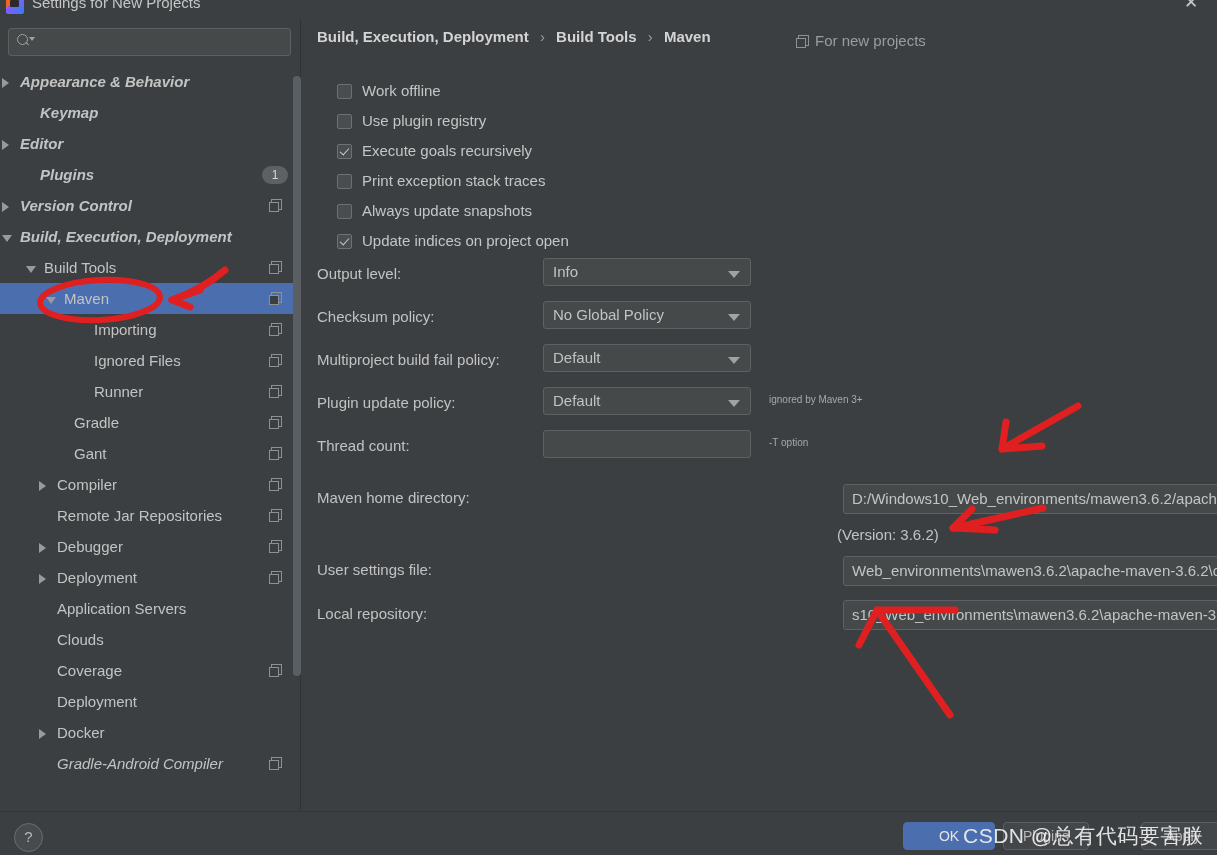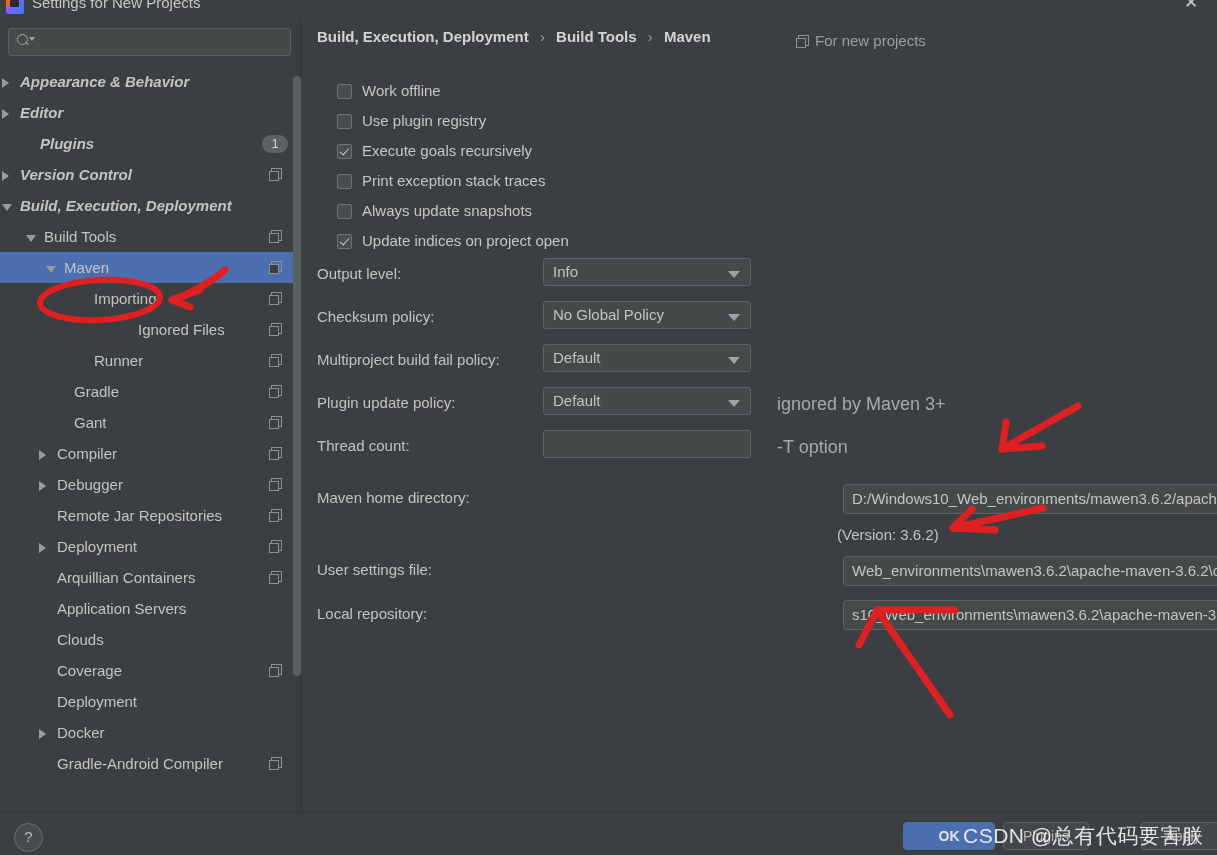--- a/index.html
+++ b/index.html
@@ -140,21 +140,21 @@
   }
   .combo .val{position:absolute;left:9px;top:4px;font-size:15px;color:#c2c2c2;white-space:nowrap;}
   .combo .arrow-dn{
     position:absolute;right:10px;top:12px;width:0;height:0;
     border-left:6px solid transparent;border-right:6px solid transparent;border-top:7px solid #9fa3a5;
   }
   .textin{
     position:relative;width:208px;height:28px;box-sizing:border-box;
     background:#45494a;border:1px solid #5e6163;border-radius:3px;
   }
-  .hint{position:absolute;left:452px;top:9px;font-size:18px;color:#a6a9ab;white-space:nowrap;margin-left:8px;}
+  .hint{position:absolute;left:452px;top:9px;font-size:10px;color:#a6a9ab;white-space:nowrap;}
 
   
   .prow{position:relative;}
   .path-combo{
     position:absolute;box-sizing:border-box;height:30px;
     background:#45494a;border:1px solid #5e6163;border-radius:3px;
   }
   .path-combo .pval{
     position:absolute;left:8px;top:5px;font-size:15px;color:#c4c4c4;white-space:nowrap;overflow:hidden;
   }
@@ -165,21 +165,21 @@
     position:absolute;left:0;top:811px;width:1217px;height:44px;
     background:#3c3f41;border-top:1px solid #323537;
   }
   .help-btn{
     position:absolute;left:14px;top:11px;width:27px;height:27px;border-radius:50%;
     border:1px solid #6a6e70;background:#474b4d;color:#b6b6b6;
     font-size:15px;text-align:center;line-height:26px;
   }
   .btn{
     position:absolute;top:10px;height:28px;box-sizing:border-box;
-    border-radius:4px;font-size:14px;font-weight:bold;
+    border-radius:4px;font-size:14px;font-weight:normal;
     text-align:center;line-height:26px;white-space:nowrap;
   }
   .btn.primary{background:#4b6eaf;border:1px solid #4b6eaf;color:#e4e4e4;}
   .btn.ghost{background:#43474a;border:1px solid #5c6063;color:#b8b8b8;font-weight:normal;}
 
   .watermark{
     position:absolute;left:963px;top:822px;font-size:21px;color:#f0f0f0;
     opacity:.92;white-space:nowrap;letter-spacing:.5px;
   }
 
@@ -206,20 +206,23 @@
           <div class="caret"></div>
       </div>
     </div>
 
     <div class="tree" id="tree">
         <div class="tree-row bold">
           <span class="arrow closed" style="left: 2px;"></span>
           <span class="label" style="left: 20px;">Appearance &amp; Behavior</span>
         </div>
         <div class="tree-row bold">
+          <span class="label" style="left: 40px;">Keymap</span>
+        </div>
+        <div class="tree-row bold">
           <span class="arrow closed" style="left: 2px;"></span>
           <span class="label" style="left: 20px;">Editor</span>
         </div>
         <div class="tree-row bold">
           <span class="label" style="left: 40px;">Plugins</span>
           <span class="badge">1</span>
         </div>
         <div class="tree-row bold">
           <span class="arrow closed" style="left: 2px;"></span>
           <span class="label" style="left: 20px;">Version Control</span>
@@ -249,21 +252,21 @@
           </span>
         </div>
         <div class="tree-row">
           <span class="label" style="left: 94px;">Importing</span>
           <span class="copy-icon">
             <span class="b"></span>
             <span class="f"></span>
           </span>
         </div>
         <div class="tree-row">
-          <span class="label" style="left: 94px; margin-left: 44px;">Ignored Files</span>
+          <span class="label" style="left: 94px;">Ignored Files</span>
           <span class="copy-icon">
             <span class="b"></span>
             <span class="f"></span>
           </span>
         </div>
         <div class="tree-row">
           <span class="label" style="left: 94px;">Runner</span>
           <span class="copy-icon">
             <span class="b"></span>
             <span class="f"></span>
@@ -285,71 +288,64 @@
         </div>
         <div class="tree-row">
           <span class="arrow closed" style="left: 39px;"></span>
           <span class="label" style="left: 57px;">Compiler</span>
           <span class="copy-icon">
             <span class="b"></span>
             <span class="f"></span>
           </span>
         </div>
         <div class="tree-row">
+          <span class="label" style="left: 57px;">Remote Jar Repositories</span>
+          <span class="copy-icon">
+            <span class="b"></span>
+            <span class="f"></span>
+          </span>
+        </div>
+        <div class="tree-row">
           <span class="arrow closed" style="left: 39px;"></span>
           <span class="label" style="left: 57px;">Debugger</span>
           <span class="copy-icon">
             <span class="b"></span>
             <span class="f"></span>
           </span>
         </div>
         <div class="tree-row">
-          <span class="label" style="left: 57px;">Remote Jar Repositories</span>
-          <span class="copy-icon">
-            <span class="b"></span>
-            <span class="f"></span>
-          </span>
-        </div>
-        <div class="tree-row">
           <span class="arrow closed" style="left: 39px;"></span>
           <span class="label" style="left: 57px;">Deployment</span>
           <span class="copy-icon">
             <span class="b"></span>
             <span class="f"></span>
           </span>
         </div>
         <div class="tree-row">
-          <span class="label" style="left: 57px;">Arquillian Containers</span>
-          <span class="copy-icon">
-            <span class="b"></span>
-            <span class="f"></span>
-          </span>
-        </div>
-        <div class="tree-row">
           <span class="label" style="left: 57px;">Application Servers</span>
         </div>
         <div class="tree-row">
           <span class="label" style="left: 57px;">Clouds</span>
         </div>
         <div class="tree-row">
           <span class="label" style="left: 57px;">Coverage</span>
           <span class="copy-icon">
             <span class="b"></span>
             <span class="f"></span>
           </span>
         </div>
         <div class="tree-row">
           <span class="label" style="left: 57px;">Deployment</span>
         </div>
         <div class="tree-row">
           <span class="arrow closed" style="left: 39px;"></span>
           <span class="label" style="left: 57px;">Docker</span>
         </div>
         <div class="tree-row">
-          <span class="label" style="left: 57px;">Gradle-Android Compiler</span>
+          <span class="label" style="left: 57px; font-style: italic;">Gradle-Android Compiler</span>
           <span class="copy-icon">
             <span class="b"></span>
             <span class="f"></span>
           </span>
         </div>
       </div>
 
     <div class="sb-track">
       <div class="sb-thumb"></div>
     </div>

